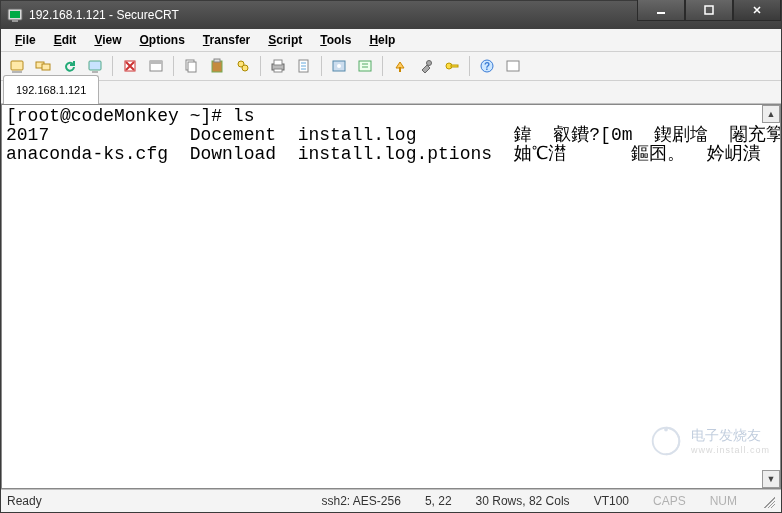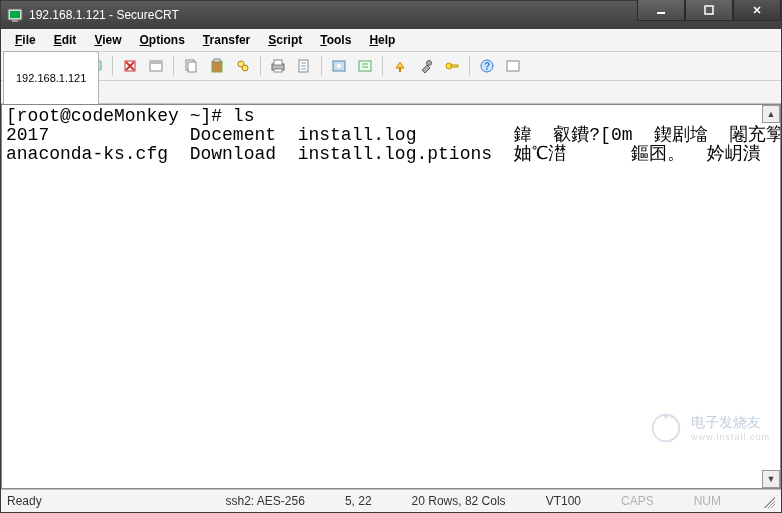--- a/index.html
+++ b/index.html
@@ -14,36 +14,36 @@
   
   .menubar{height:22px;background:#f4f4f4;border-bottom:1px solid #d0d0d0;display:flex;align-items:center;padding:0 6px;gap:2px;font-weight:bold;}
   .menu-item{padding:2px 8px;border-radius:2px;cursor:default;}
   .menu-item u{text-decoration:underline;}
   
   .toolbar{height:28px;background:#f4f4f4;border-bottom:1px solid #d0d0d0;display:flex;align-items:center;padding:0 4px;gap:2px;}
   .tb-btn{width:22px;height:22px;display:flex;align-items:center;justify-content:center;border:1px solid transparent;border-radius:2px;}
   .tb-sep{width:1px;height:20px;background:#c8c8c8;margin:0 3px;}
   
   .tabstrip{height:22px;background:#f4f4f4;border-bottom:1px solid #c0c0c0;display:flex;align-items:flex-end;padding-left:2px;}
-  .tab{height:20px;padding:16px 12px;background:#fff;border:1px solid #b0b0b0;border-bottom:none;border-radius:3px 3px 0 0;display:flex;align-items:center;font-size:11px;position:relative;top:1px;}
+  .tab{height:20px;padding:4px 12px;background:#fff;border:1px solid #b0b0b0;border-bottom:none;border-radius:3px 3px 0 0;display:flex;align-items:center;font-size:11px;position:relative;top:1px;}
   
   .term-wrap{flex:1;position:relative;border:1px solid #888;margin:0;background:#fff;display:flex;}
   .term{flex:1;padding:2px 4px;font-family:"SimSun","NSimSun","MS Mincho","Courier New",monospace;font-size:18px;line-height:19px;white-space:pre;overflow:hidden;color:#000;}
   .term .bold{font-weight:normal;}
   .scroll-btn{width:16px;height:16px;background:#eee;border:1px solid #999;position:absolute;right:0;display:flex;align-items:center;justify-content:center;font-size:9px;color:#444;}
   .scroll-up{top:0;}
   .scroll-down{bottom:0;}
   
-  .statusbar{height:22px;border-top:1px solid #c0c0c0;background:#f4f4f4;display:flex;align-items:center;font-size:12px;padding:0 6px;gap:40px;}
+  .statusbar{height:22px;border-top:1px solid #c0c0c0;background:#f4f4f4;display:flex;align-items:center;font-size:12px;padding:0 6px;gap:24px;}
   .statusbar .spacer{flex:1;}
   .status-cell{white-space:nowrap;color:#333;}
   .resize-grip{width:14px;height:14px;margin-left:auto;background:
     linear-gradient(135deg,transparent 60%,#999 60%,#999 65%,transparent 65%,transparent 72%,#999 72%,#999 77%,transparent 77%,transparent 84%,#999 84%,#999 89%,transparent 89%);}
   
-  .watermark{position:absolute;right:10px;bottom:41px;opacity:.25;pointer-events:none;display:flex;align-items:center;gap:6px;color:#0a3a7a;font-family:"Microsoft YaHei",sans-serif;font-size:14px;}
+  .watermark{position:absolute;right:10px;bottom:28px;opacity:.25;pointer-events:none;display:flex;align-items:center;gap:6px;color:#0a3a7a;font-family:"Microsoft YaHei",sans-serif;font-size:14px;}
   .watermark svg{opacity:.6;}
   .watermark small{display:block;font-size:9px;letter-spacing:1px;color:#666;}
 </style>
 </head>
 <body>
 
 <div class="window">
 
   <div class="titlebar">
     <span class="app-icon">
@@ -223,20 +223,20 @@
         <small>www.install.com</small>
       </div>
     </div>
   </div>
 
   <div class="statusbar">
     <span class="status-cell">Ready</span>
     <span class="spacer"></span>
     <span class="status-cell">ssh2: AES-256</span>
     <span class="status-cell">5,  22</span>
-    <span class="status-cell">20 Rows,  82 Cols</span>
+    <span class="status-cell">30 Rows,  82 Cols</span>
     <span class="status-cell">VT100</span>
     <span class="status-cell" style="opacity:.35">CAPS</span>
     <span class="status-cell" style="opacity:.35">NUM</span>
     <div class="resize-grip"></div>
   </div>
 
 </div>
 
 </body></html>

